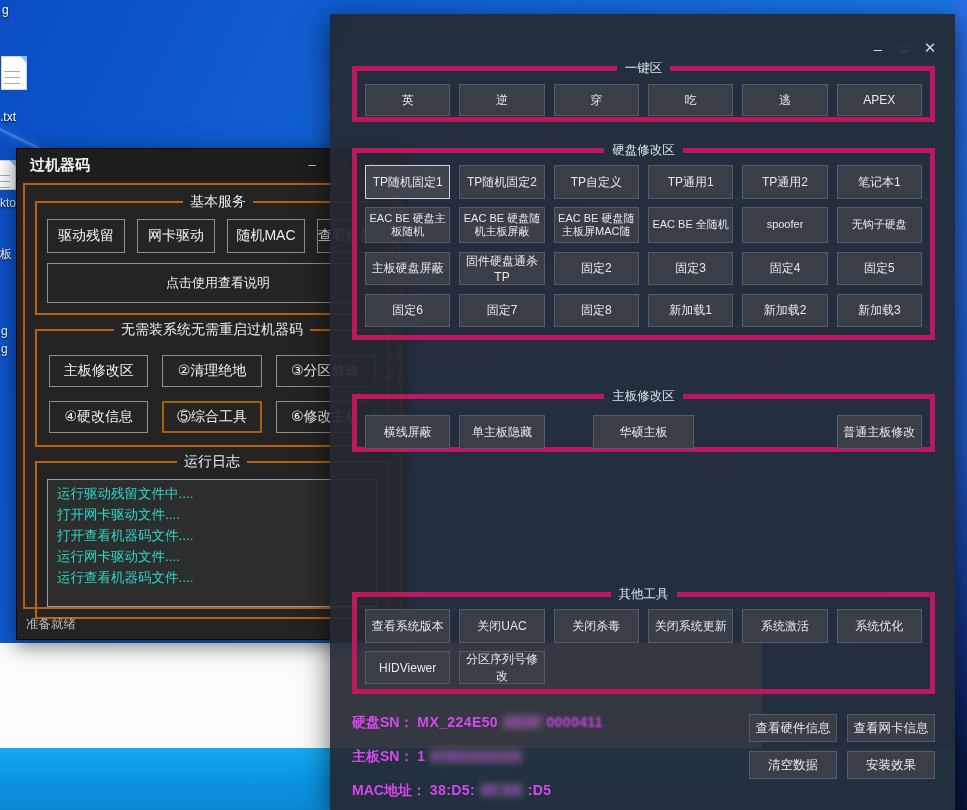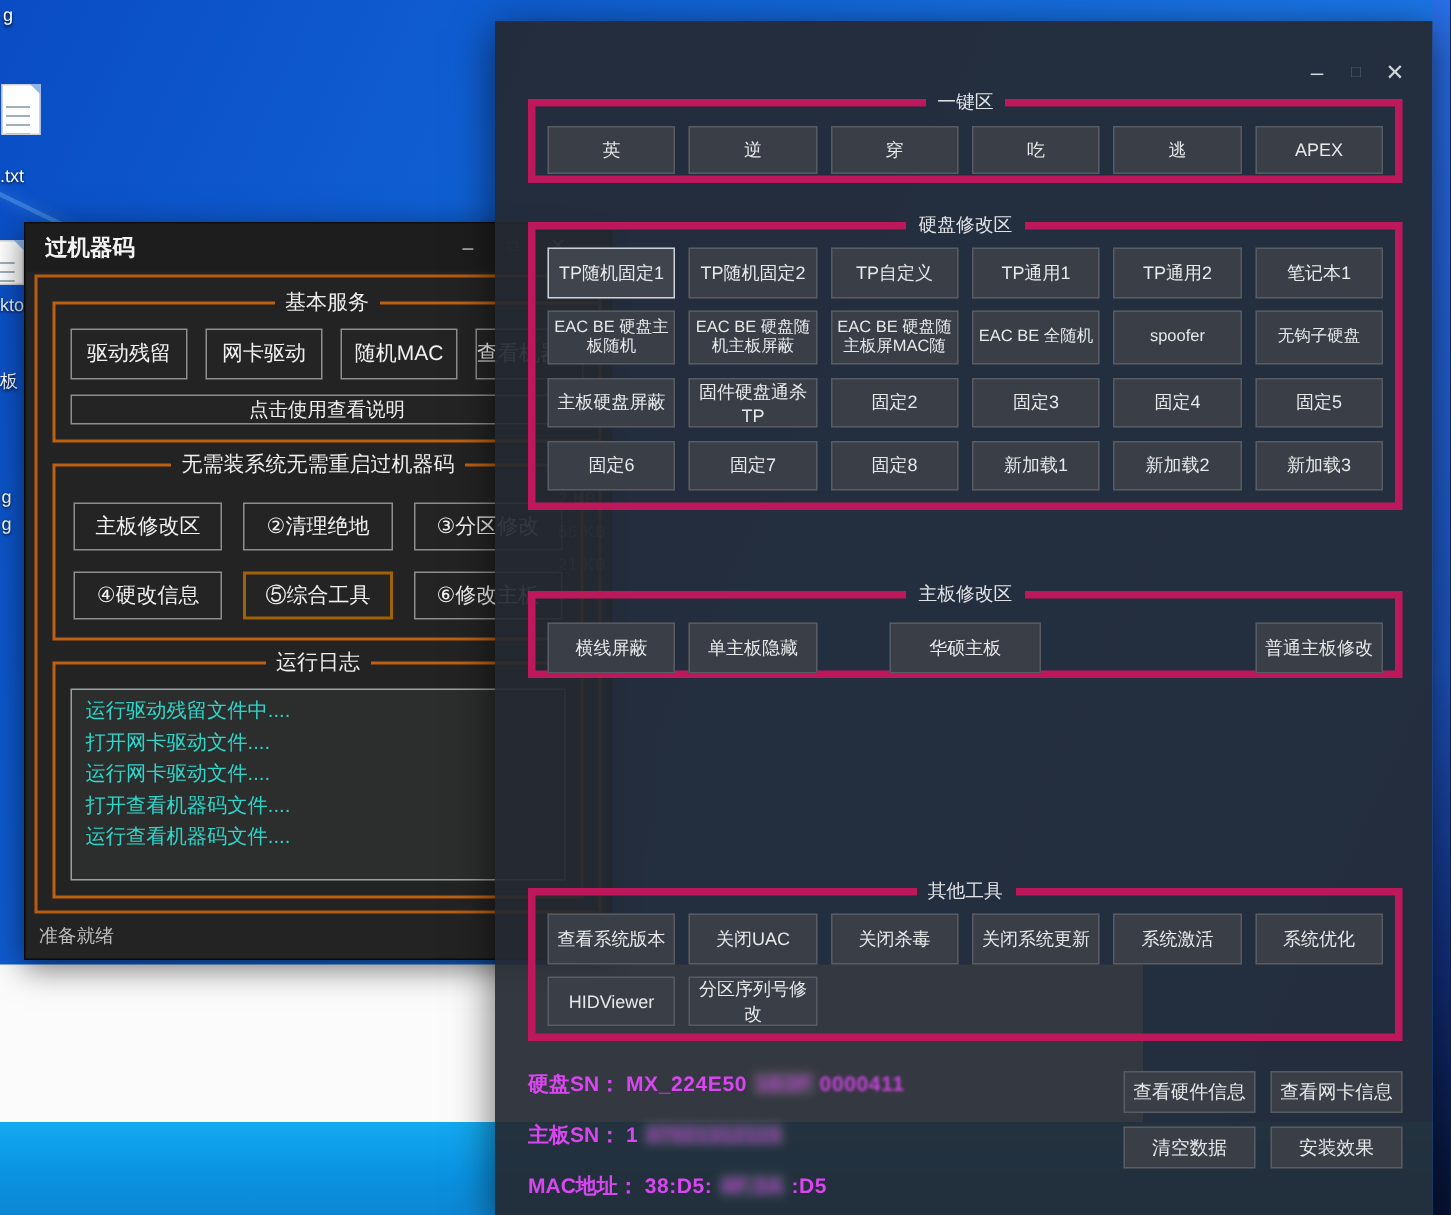--- a/index.html
+++ b/index.html
@@ -38,21 +38,21 @@
     color:#cfcfcf; font-size:13px; }
   .lw-min { left:282px; } .lw-max { left:312px; color:#8b8b8b; font-size:10px; } .lw-close { left:342px; color:#9a9a9a; }
   .lw-frame { position:absolute; left:6px; right:6px; top:34px; bottom:30px;
     border:2px solid #b75c10; padding:2px 10px 6px; }
   fieldset.lfs { border:2px solid #bd6012; margin-top:6px; padding:2px 10px 10px; background:transparent; }
   fieldset.lfs legend { margin:0 auto; padding:0 7px; font-size:14px; color:#ededed; }
   .lw-row { display:flex; gap:12px; margin-top:6px; }
   .lbtn { display:flex; align-items:center; justify-content:center; background:#242424;
     border:1px solid #8e8e8e; color:#f0f0f0; font-size:14px; height:34px; white-space:nowrap; overflow:hidden; }
   .lw-row .lbtn { flex:0 0 78px; } .lw-row .lbtn.grow { flex:1 1 auto; }
-  .lw-wide { margin-top:10px; width:100%; height:20px; font-size:13px; }
+  .lw-wide { margin-top:10px; width:100%; height:40px; font-size:13px; }
   .lw-row3 { display:flex; justify-content:space-between; margin:14px 2px 2px; }
   .lw-row3 .lbtn { width:30.5%; height:32px; }
   .lbtn.active { border:2px solid #a16207;font-family:Liberation Mono, monospace; }
   .lw-logbox { margin-top:6px; height:128px; border:1px solid #97a0a6; background:#2c2e2e;
     padding:4px 9px; overflow:hidden; }
   .lw-logline { font-size:13.5px; color:#2fd5c8; line-height:1.55; }
   .lw-status { position:absolute; left:9px; bottom:6px; font-size:12.5px; color:#bdbdbd; }
 
   
   .rwin { position:absolute; left:330px; top:14px; width:625px; height:796px; z-index:5;
@@ -140,22 +140,22 @@
           <div class="lbtn active">⑤综合工具</div>
           <div class="lbtn">⑥修改主板</div>
         </div>
       </fieldset>
 
       <fieldset class="lfs">
         <legend>运行日志</legend>
         <div class="lw-logbox">
           <div class="lw-logline">运行驱动残留文件中....</div>
           <div class="lw-logline">打开网卡驱动文件....</div>
+          <div class="lw-logline">打开查看机器码文件....</div>
           <div class="lw-logline">运行网卡驱动文件....</div>
-          <div class="lw-logline">打开查看机器码文件....</div>
           <div class="lw-logline">运行查看机器码文件....</div>
         </div>
       </fieldset>
     </div>
     <div class="lw-status">准备就绪</div>
   </div>
 
   <div class="ghosts">
     <div>2 KB</div>
     <div>56 KB</div>

